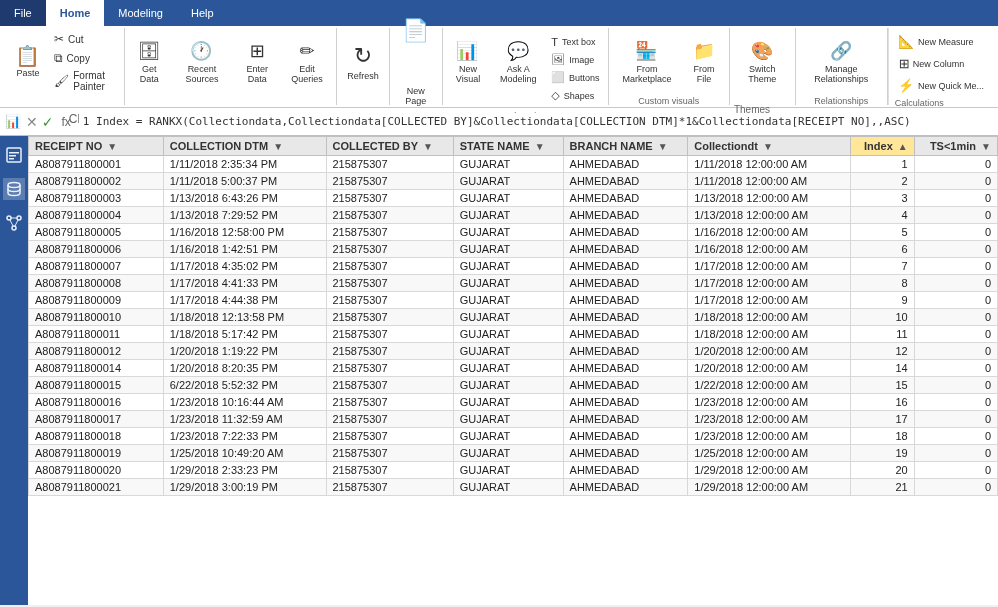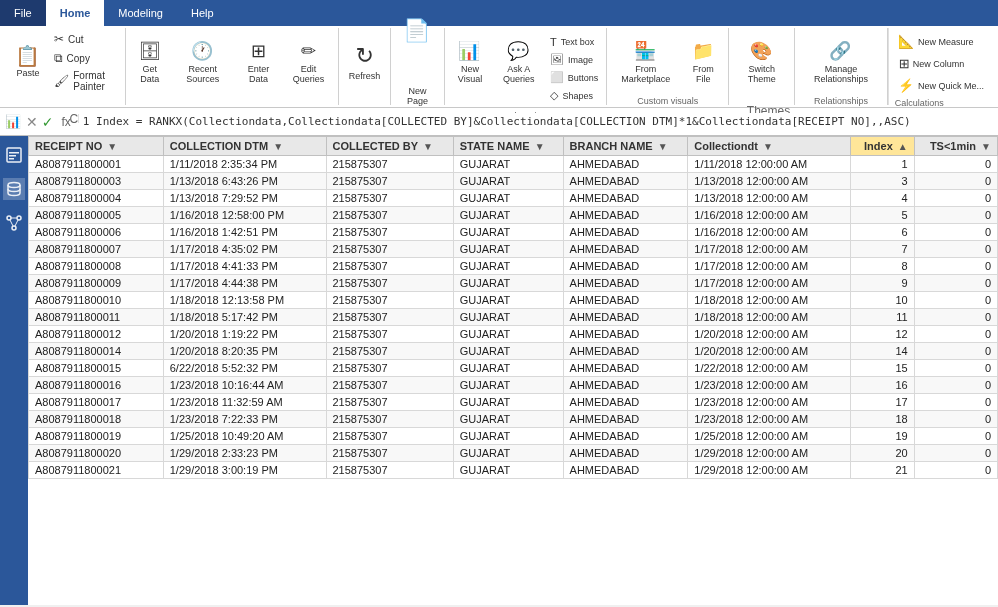--- a/index.html
+++ b/index.html
@@ -295,21 +295,21 @@
     <div style="display:flex; flex-direction:column;">
       <div style="display:flex; gap:2px; align-items:flex-start; flex:1;">
         <div class="ribbon-btn large">
           <div style="font-size:18px;">📊</div>
           <span style="font-size:9px;">New
 Visual</span>
         </div>
         <div class="ribbon-btn large">
           <div style="font-size:18px;">💬</div>
           <span style="font-size:9px;">Ask A
-Queries</span>
+Modeling</span>
         </div>
         <div style="display:flex; flex-direction:column; gap:1px; padding:4px 0;">
           <div class="ribbon-btn-small">
             <span style="font-size:11px;">T</span>
             <span style="font-size:9px;">Text box</span>
           </div>
           <div class="ribbon-btn-small">
             <span style="font-size:11px;">🖼</span>
             <span style="font-size:9px;">Image</span>
           </div>
@@ -347,21 +347,21 @@
 
   <div style="display:flex; align-items:stretch; border-right:1px solid #d0d0d0; padding:2px 4px;">
     <div style="display:flex; flex-direction:column;">
       <div style="display:flex; gap:2px; align-items:center; flex:1;">
         <div class="ribbon-btn large">
           <div style="font-size:18px;">🎨</div>
           <span style="font-size:9px;">Switch
 Theme</span>
         </div>
       </div>
-      <div style="font-size:12px; color:#666; text-align:right; margin-top:10px;">Themes</div>
+      <div style="font-size:10px; color:#666; text-align:left; margin-top:10px;">Themes</div>
     </div>
   </div>
 
   <div style="display:flex; align-items:stretch; border-right:1px solid #d0d0d0; padding:2px 4px;">
     <div style="display:flex; flex-direction:column;">
       <div style="display:flex; gap:2px; align-items:center; flex:1;">
         <div class="ribbon-btn large">
           <div style="font-size:18px;">🔗</div>
           <span style="font-size:9px;">Manage
 Relationships</span>
@@ -471,20 +471,30 @@
             <td>A8087911800001</td>
             <td>1/11/2018 2:35:34 PM</td>
             <td>215875307</td>
             <td>GUJARAT</td>
             <td>AHMEDABAD</td>
             <td>1/11/2018 12:00:00 AM</td>
             <td class="num">1</td>
             <td class="num">0</td>
           </tr>
           <tr>
+            <td>A8087911800002</td>
+            <td>1/11/2018 5:00:37 PM</td>
+            <td>215875307</td>
+            <td>GUJARAT</td>
+            <td>AHMEDABAD</td>
+            <td>1/11/2018 12:00:00 AM</td>
+            <td class="num">2</td>
+            <td class="num">0</td>
+          </tr>
+          <tr>
             <td>A8087911800003</td>
             <td>1/13/2018 6:43:26 PM</td>
             <td>215875307</td>
             <td>GUJARAT</td>
             <td>AHMEDABAD</td>
             <td>1/13/2018 12:00:00 AM</td>
             <td class="num">3</td>
             <td class="num">0</td>
           </tr>
           <tr>

